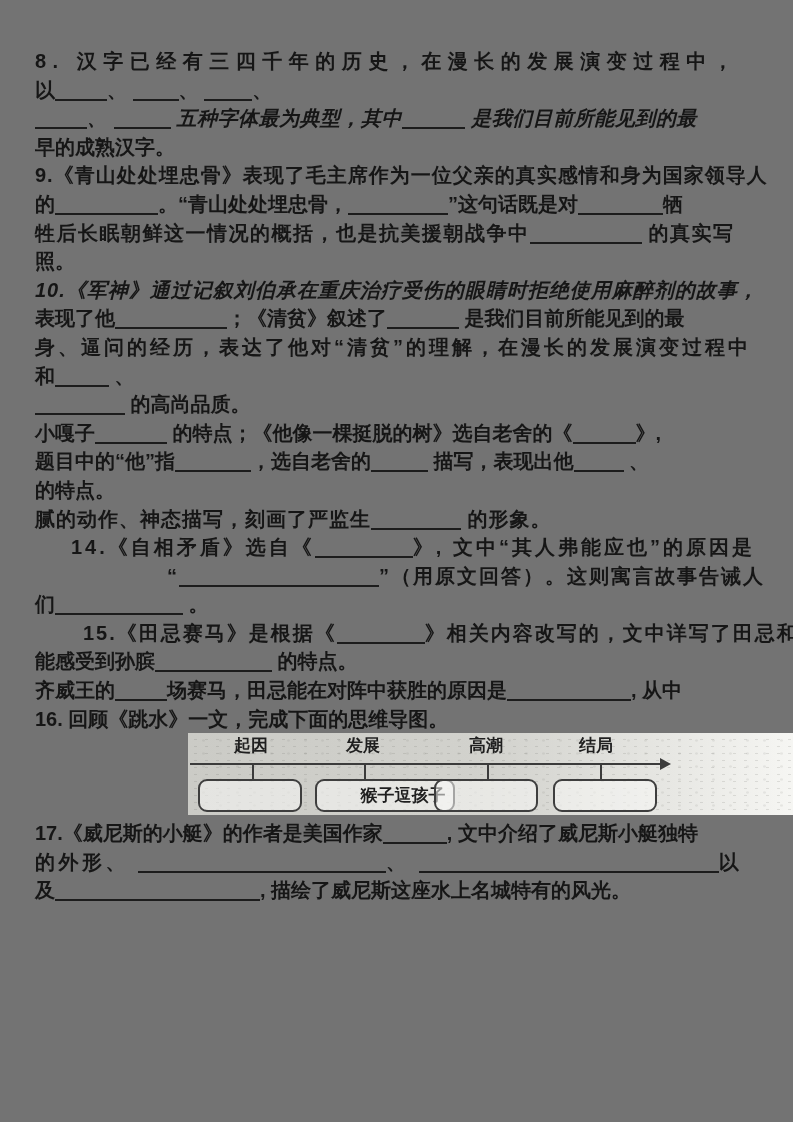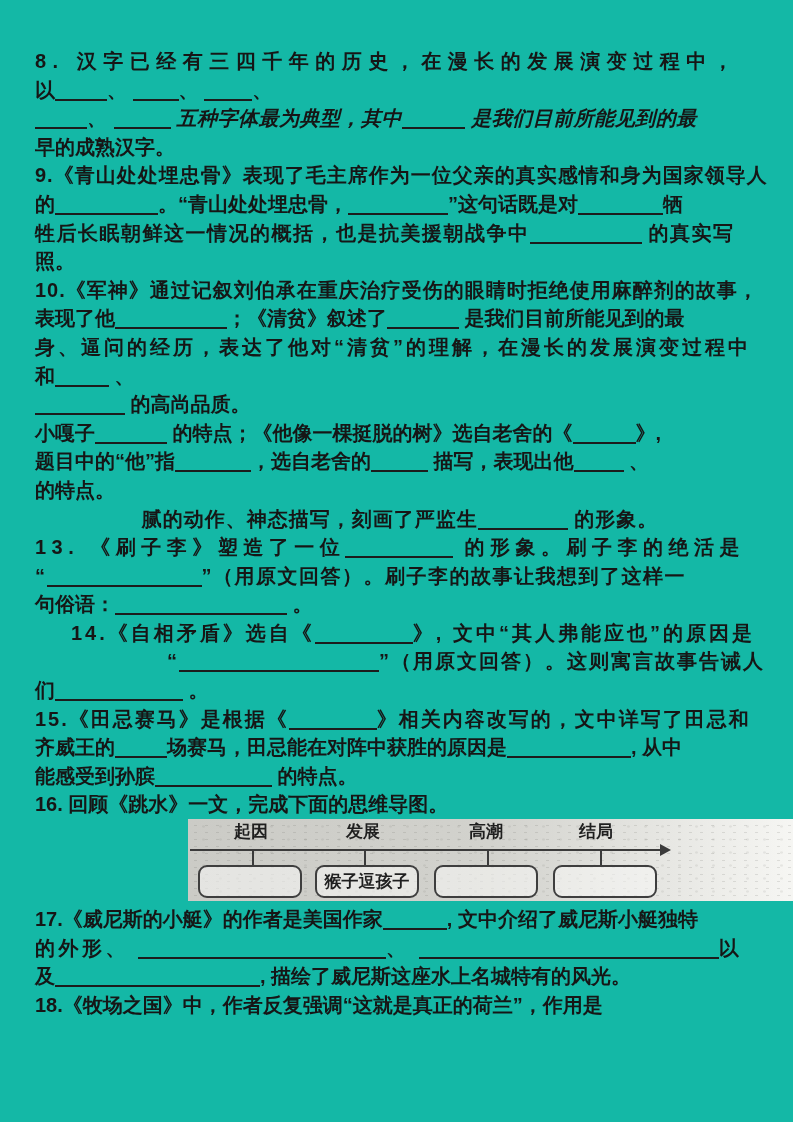--- a/index.html
+++ b/index.html
@@ -5,21 +5,21 @@
   html, body {
     margin: 0; padding: 0;
     width: 793px; height: 1122px;
     background: #ffffff;
     overflow: hidden;
     font-family: "Liberation Sans", "DejaVu Sans", sans-serif;
   }
   .page {
     position: relative;
     width: 793px; height: 1122px;
-    background: #14b8a6;
+    background: #737373;
     color: #161616;
     padding: 47px 28px 0 35px;
     box-sizing: border-box;
   }
   .question { margin: 0; }
   .line {
     height: 28.6px;
     line-height: 28.2px;
     font-size: 20px;
     font-weight: 600;
@@ -82,70 +82,62 @@
         <div class="line" style="letter-spacing: 0.5px; font-style: italic;"><span class="blank" style="width: 52px;"></span><span class="seg">、 </span><span class="blank" style="width: 57px;"></span><span class="seg"> 五种字体最为典型，其中</span><span class="blank" style="width: 63px;"></span><span class="seg"> 是我们目前所能见到的最</span></div>
         <div class="line"><span class="seg">早的成熟汉字。</span></div>
       </div>
       <div class="question">
         <div class="line" style="letter-spacing: 1px;"><span class="seg">9.《青山处处埋忠骨》表现了毛主席作为一位父亲的真实感情和身为国家领导人</span></div>
         <div class="line"><span class="seg">的</span><span class="blank" style="width: 103px;"></span><span class="seg">。“青山处处埋忠骨，</span><span class="blank" style="width: 100px;"></span><span class="seg">”这句话既是对</span><span class="blank" style="width: 85px;"></span><span class="seg">牺</span></div>
         <div class="line" style="letter-spacing: 1.5px;"><span class="seg">牲后长眠朝鲜这一情况的概括，也是抗美援朝战争中</span><span class="blank" style="width: 112px;"></span><span class="seg"> 的真实写</span></div>
         <div class="line"><span class="seg">照。</span></div>
       </div>
       <div class="question">
-        <div class="line" style="letter-spacing: 1px;"><span class="seg">10.《军神》通过记叙刘伯承在重庆治疗受伤的眼睛时拒绝使用麻醉剂的故事，</span></div>
+        <div class="line" style="letter-spacing: 1px; font-style: italic;"><span class="seg">10.《军神》通过记叙刘伯承在重庆治疗受伤的眼睛时拒绝使用麻醉剂的故事，</span></div>
         <div class="line"><span class="seg">表现了他</span><span class="blank" style="width: 112px;"></span><span class="seg">；《清贫》叙述了</span><span class="blank" style="width: 72px;"></span><span class="seg"> 是我们目前所能见到的最</span></div>
         <div class="line" style="letter-spacing: 3px;"><span class="seg">身、逼问的经历，表达了他对“清贫”的理解，在漫长的发展演变过程中</span></div>
         <div class="line"><span class="seg">和</span><span class="blank" style="width: 54px;"></span><span class="seg"> 、</span></div>
         <div class="line"><span class="blank" style="width: 90px;"></span><span class="seg"> 的高尚品质。</span></div>
       </div>
       <div class="question">
         <div class="line"><span class="seg">小嘎子</span><span class="blank" style="width: 72px;"></span><span class="seg"> 的特点；《他像一棵挺脱的树》选自老舍的《</span><span class="blank" style="width: 63px;"></span><span class="seg">》,</span></div>
         <div class="line"><span class="seg">题目中的“他”指</span><span class="blank" style="width: 76px;"></span><span class="seg">，选自老舍的</span><span class="blank" style="width: 57px;"></span><span class="seg"> 描写，表现出他</span><span class="blank" style="width: 50px;"></span><span class="seg"> 、</span></div>
         <div class="line"><span class="seg">的特点。</span></div>
       </div>
       <div class="question">
-        <div class="line" style="letter-spacing: 1px; text-align: center;"><span class="seg">腻的动作、神态描写，刻画了严监生</span><span class="blank" style="width: 90px;"></span><span class="seg"> 的形象。</span></div>
-      </div>
-      <div class="question">
-        <div class="line" style="letter-spacing: 5.5px;"><span class="seg">13. 《刷子李》塑造了一位</span><span class="blank" style="width: 108px;"></span><span class="seg"> 的形象。刷子李的绝活是</span></div>
-        <div class="line" style="letter-spacing: 1.5px;"><span class="seg">“</span><span class="blank" style="width: 155px;"></span><span class="seg">”（用原文回答）。刷子李的故事让我想到了这样一</span></div>
-        <div class="line"><span class="seg">句俗语：</span><span class="blank" style="width: 172px;"></span><span class="seg"> 。</span></div>
+        <div class="line" style="letter-spacing: 1px;"><span class="seg">腻的动作、神态描写，刻画了严监生</span><span class="blank" style="width: 90px;"></span><span class="seg"> 的形象。</span></div>
       </div>
       <div class="question">
         <div class="line" style="letter-spacing: 3px; margin-left: 36px;"><span class="seg">14.《自相矛盾》选自《</span><span class="blank" style="width: 98px;"></span><span class="seg">》, 文中“其人弗能应也”的原因是</span></div>
         <div class="line" style="letter-spacing: 2px; text-align: right;"><span class="seg">“</span><span class="blank" style="width: 200px;"></span><span class="seg">”（用原文回答）。这则寓言故事告诫人</span></div>
         <div class="line"><span class="seg">们</span><span class="blank" style="width: 128px;"></span><span class="seg"> 。</span></div>
       </div>
       <div class="question">
-        <div class="line" style="letter-spacing: 2px;"><span class="seg">15.《田忌赛马》是根据《</span><span class="blank" style="width: 88px;"></span><span class="seg">》相关内容改写的，文中详写了田忌和</span></div>
+        <div class="line" style="letter-spacing: 2px; margin-left: 48px;"><span class="seg">15.《田忌赛马》是根据《</span><span class="blank" style="width: 88px;"></span><span class="seg">》相关内容改写的，文中详写了田忌和</span></div>
+        <div class="line"><span class="seg">能感受到孙膑</span><span class="blank" style="width: 117px;"></span><span class="seg"> 的特点。</span></div>
         <div class="line"><span class="seg">齐威王的</span><span class="blank" style="width: 52px;"></span><span class="seg">场赛马，田忌能在对阵中获胜的原因是</span><span class="blank" style="width: 124px;"></span><span class="seg">, 从中</span></div>
-        <div class="line"><span class="seg">能感受到孙膑</span><span class="blank" style="width: 117px;"></span><span class="seg"> 的特点。</span></div>
       </div>
       <div class="question">
         <div class="line"><span class="seg">16. 回顾《跳水》一文，完成下面的思维导图。</span></div>
       </div>
       <div class="mindmap">
         <div class="dline" style="width: 472px;"></div>
         <div class="arrowhead" style="left: 472px;"></div>
         <div class="stage-label" style="left: 46px;">起因</div>
         <div class="tick" style="left: 64px;"></div>
         <div class="stage-label" style="left: 158px;">发展</div>
         <div class="tick" style="left: 176px;"></div>
         <div class="stage-label" style="left: 281px;">高潮</div>
         <div class="tick" style="left: 299px;"></div>
         <div class="stage-label" style="left: 391px;">结局</div>
         <div class="tick" style="left: 412px;"></div>
         <div class="mbox" style="left: 10px;"></div>
-        <div class="mbox" style="left: 127px;"><span>猴子逗孩子</span></div>
+        <div class="mbox" style="left: 127px; padding-left: 36px;"><span>猴子逗孩子</span></div>
         <div class="mbox" style="left: 246px;"></div>
         <div class="mbox" style="left: 365px;"></div>
       </div>
       <div class="question">
         <div class="line"><span class="seg">17.《威尼斯的小艇》的作者是美国作家</span><span class="blank" style="width: 64px;"></span><span class="seg">, 文中介绍了威尼斯小艇独特</span></div>
         <div class="line" style="letter-spacing: 3.5px;"><span class="seg">的外形、 </span><span class="blank" style="width: 248px;"></span><span class="seg">、 </span><span class="blank" style="width: 300px;"></span><span class="seg">以</span></div>
         <div class="line"><span class="seg">及</span><span class="blank" style="width: 205px;"></span><span class="seg">, 描绘了威尼斯这座水上名城特有的风光。</span></div>
       </div>
-      <div class="question">
-        <div class="line"><span class="seg">18.《牧场之国》中，作者反复强调“这就是真正的荷兰”，作用是</span></div>
-      </div>
     </div>
 </div>
 
 </body></html>

